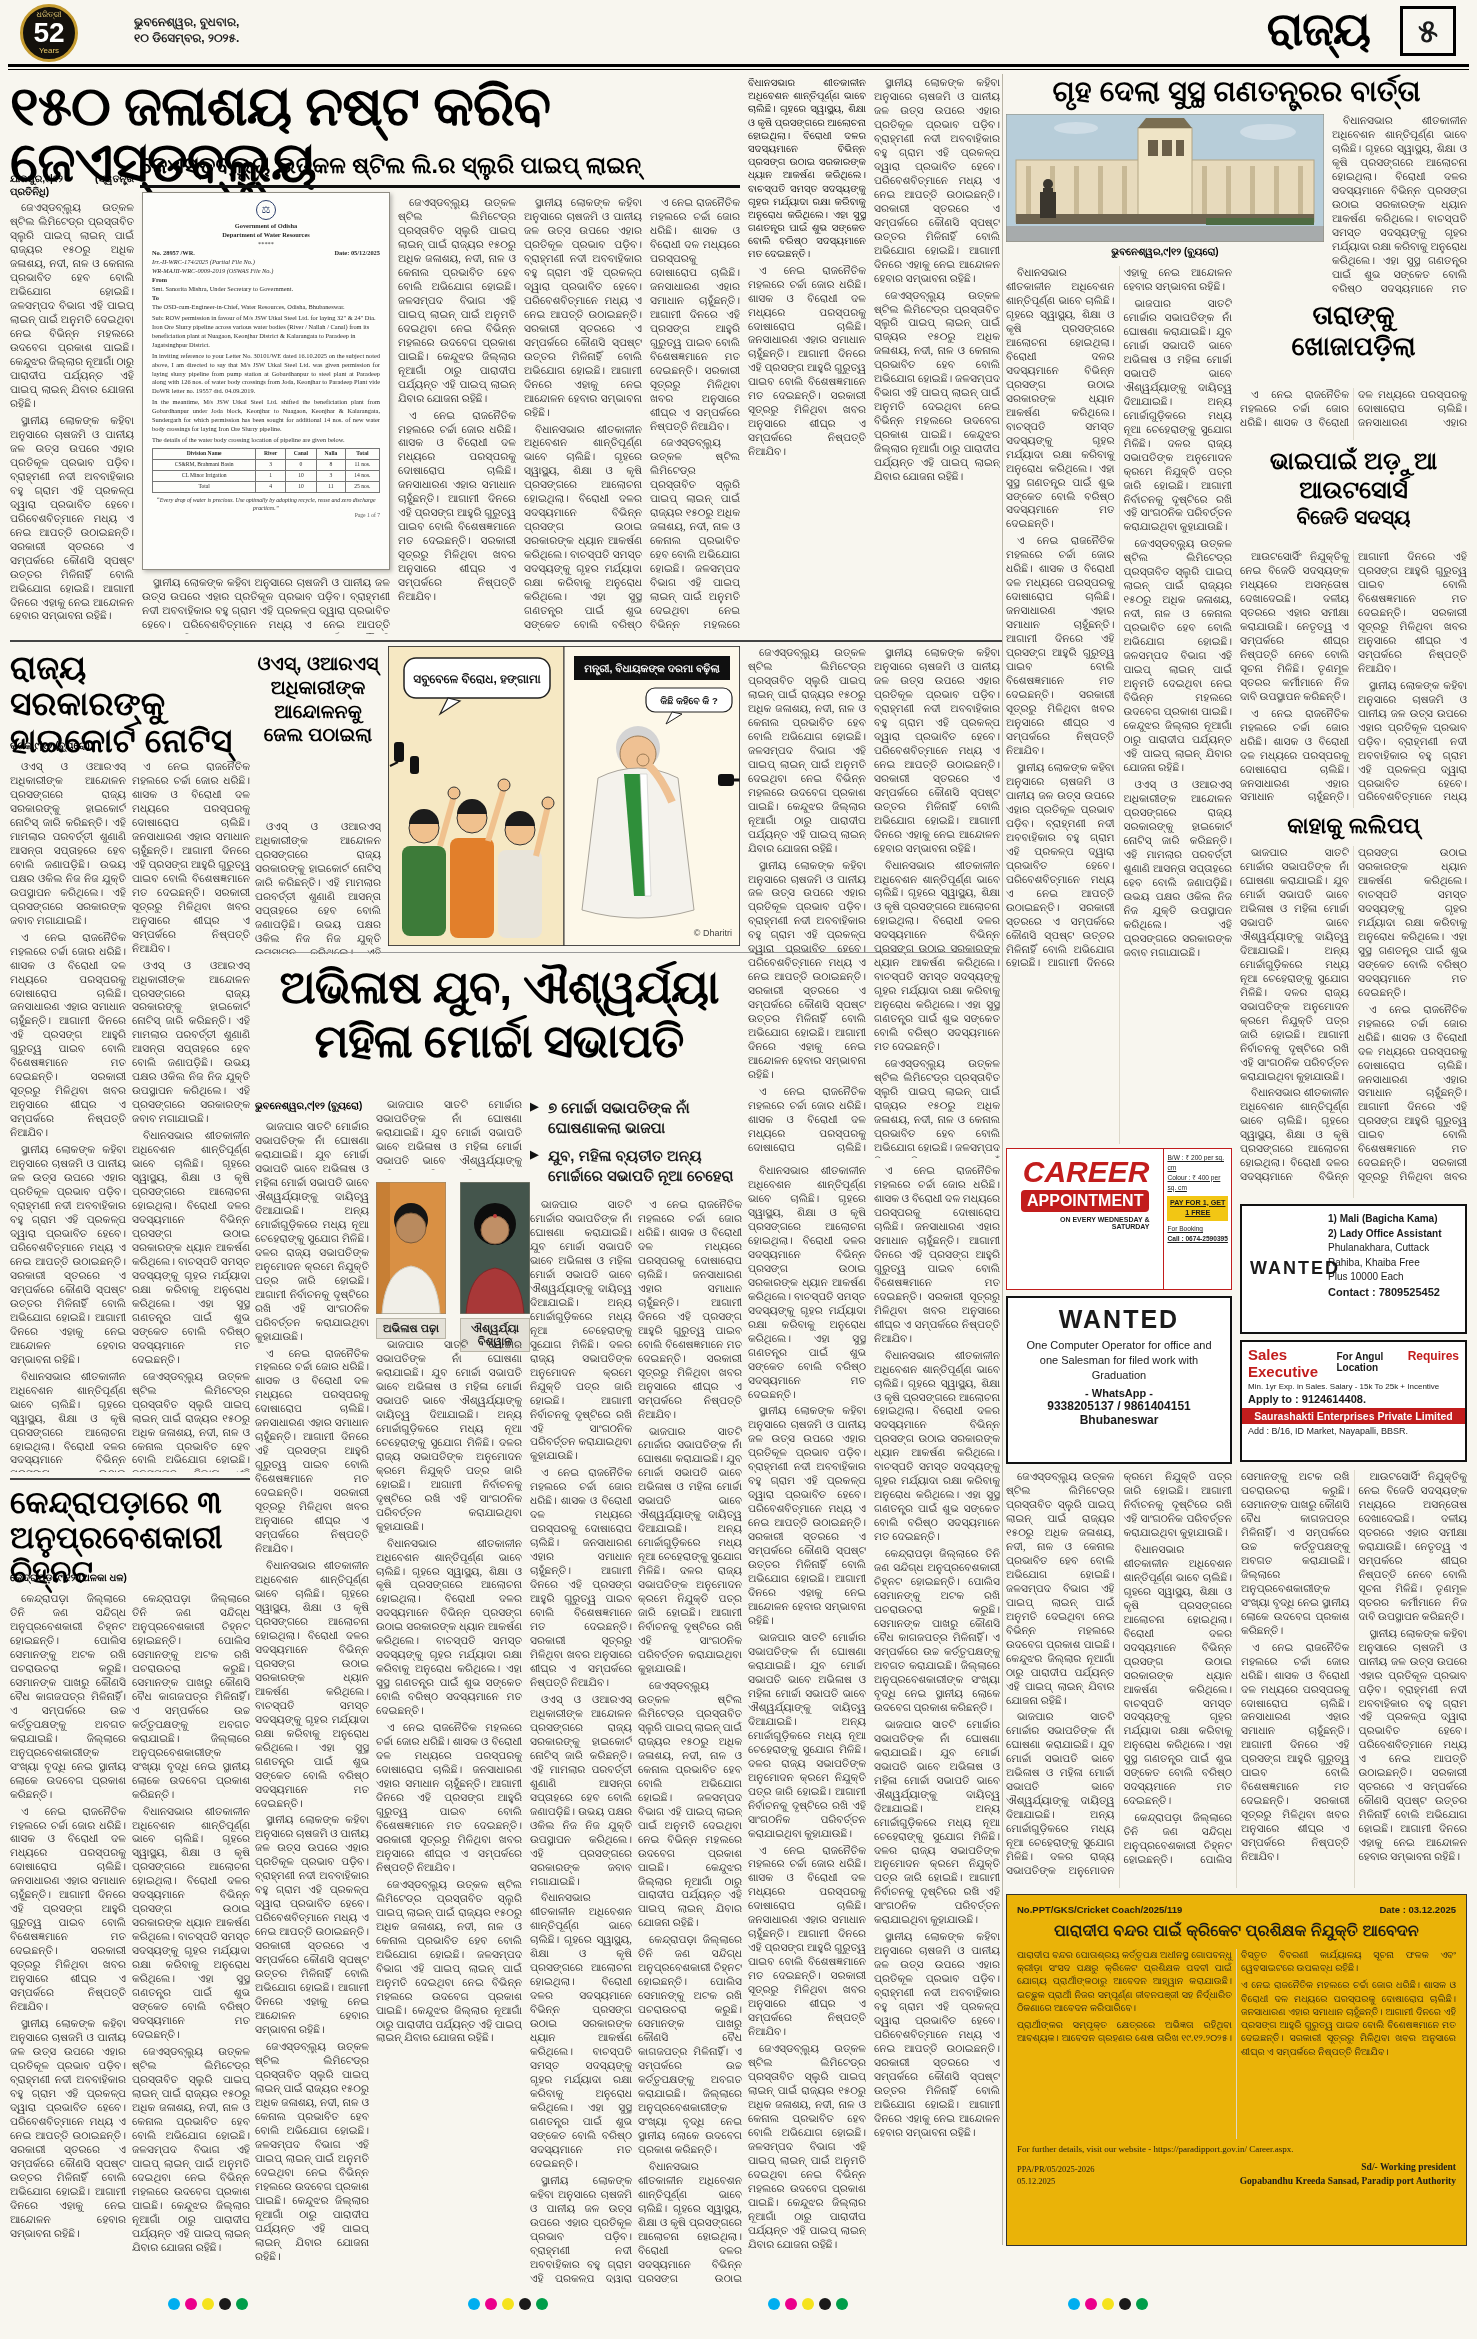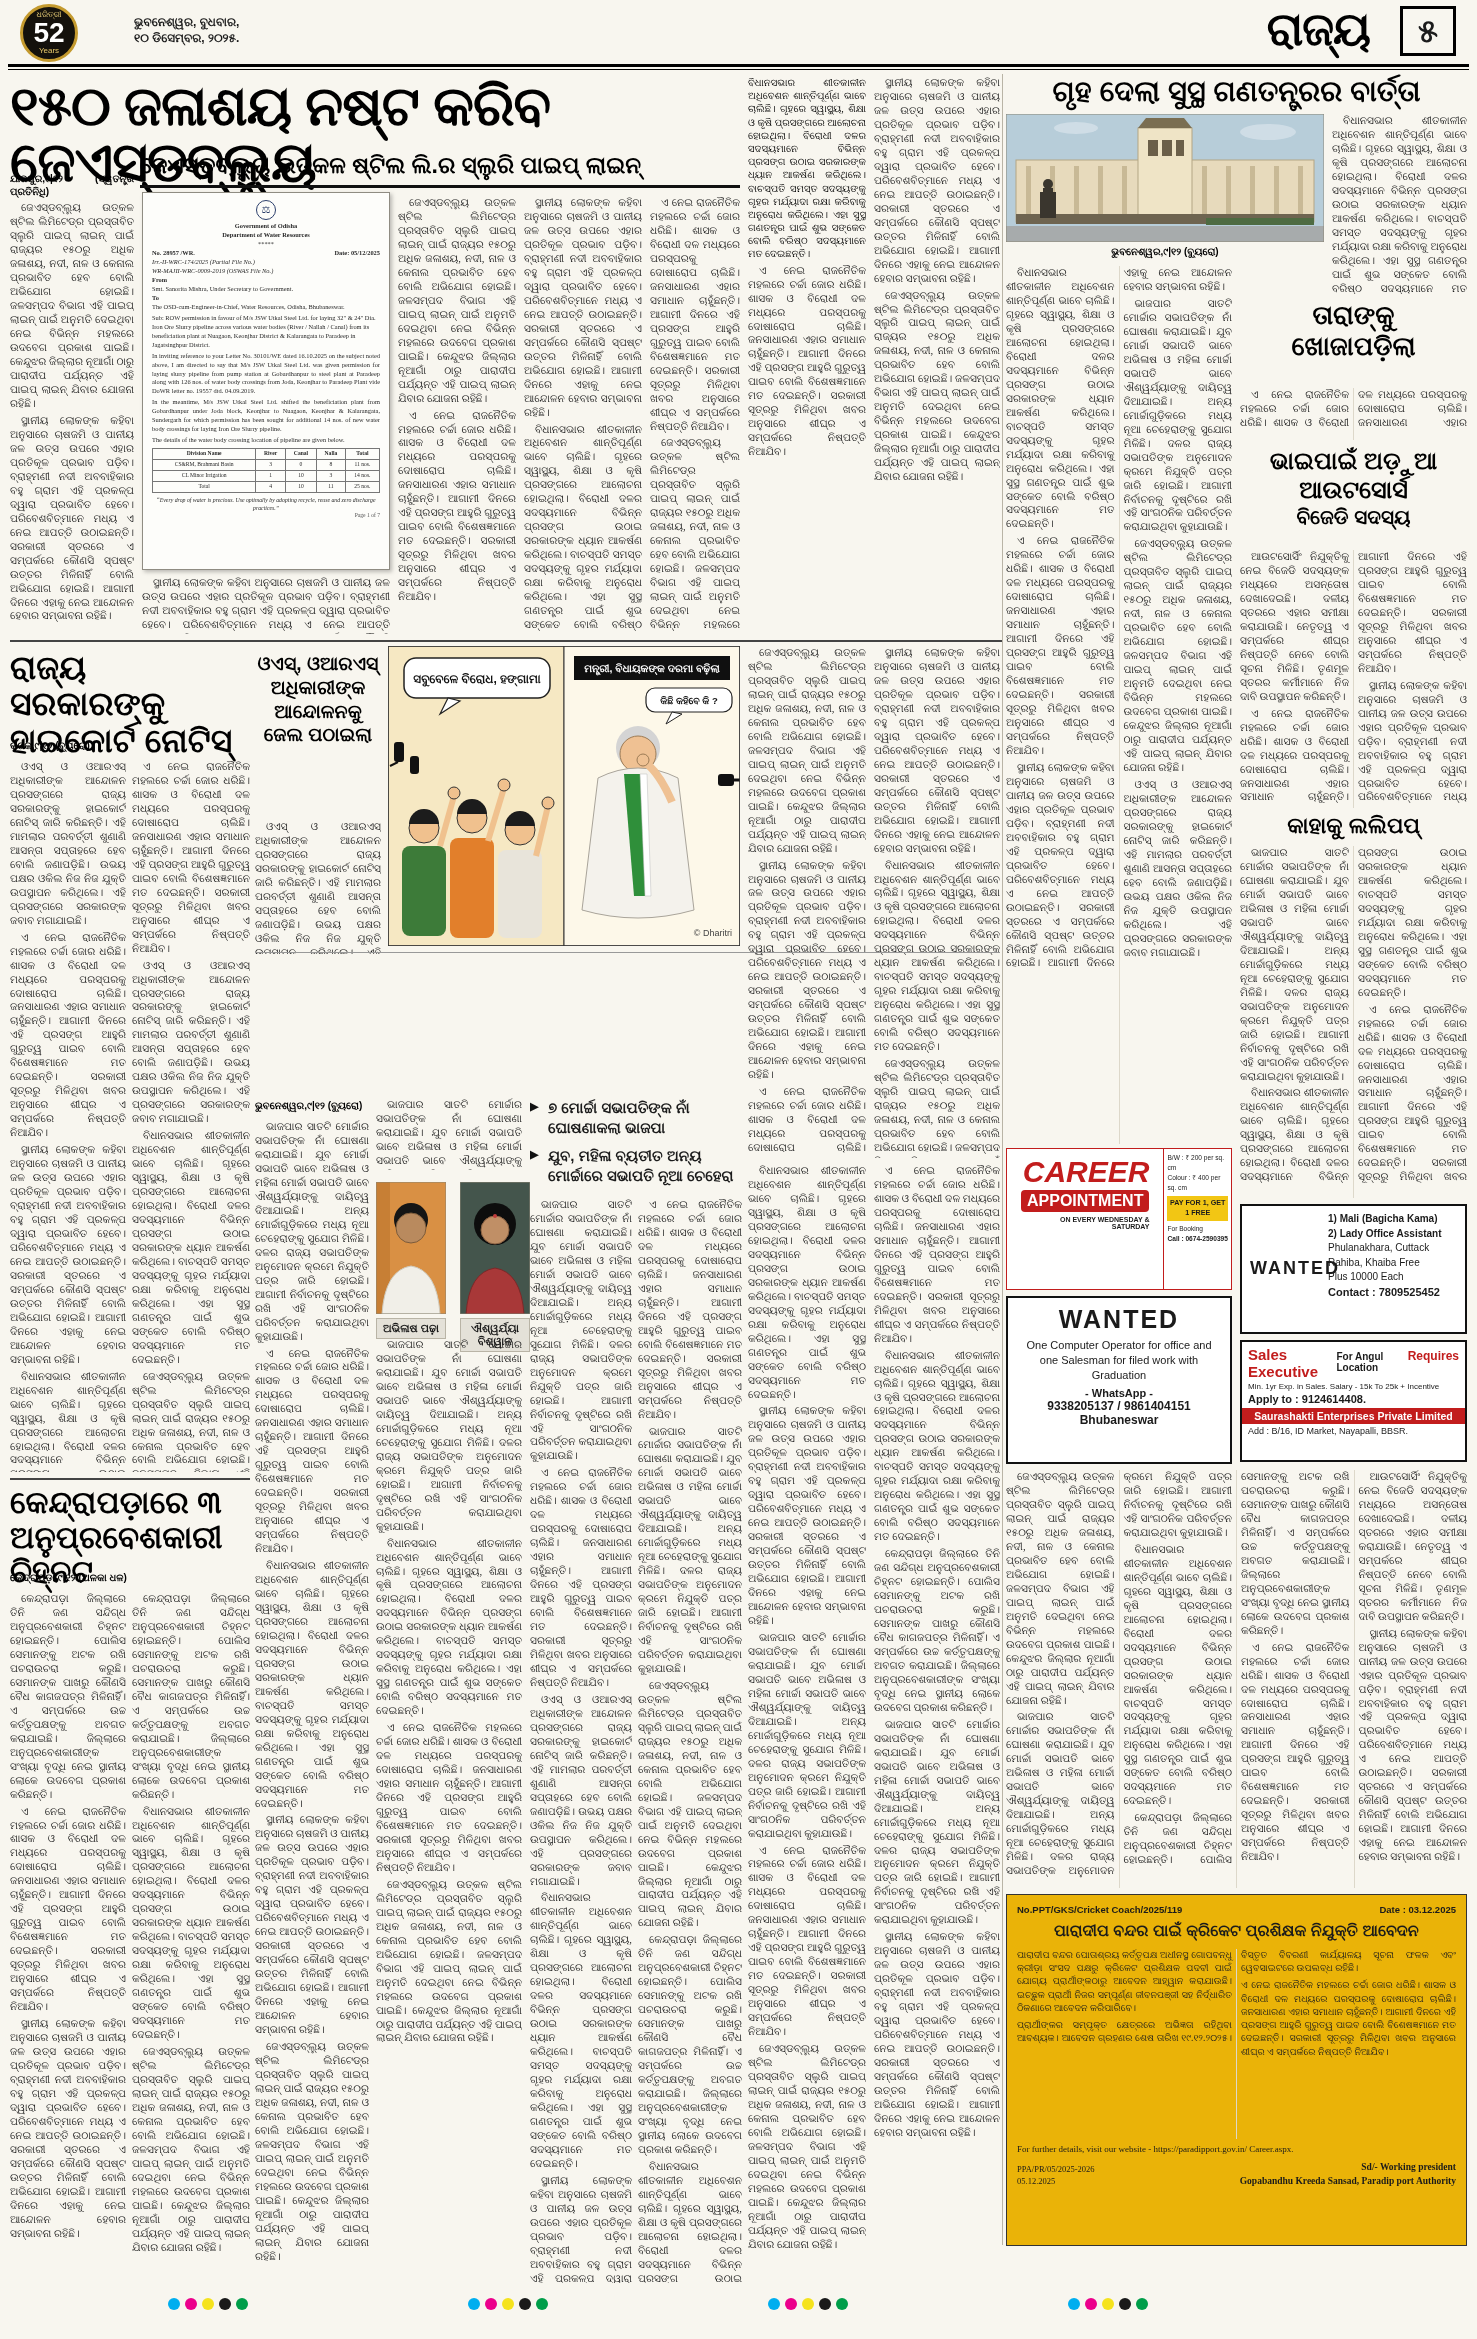--- a/index.html
+++ b/index.html
@@ -59,21 +59,21 @@
                font-family:"Liberation Sans",sans-serif;font-weight:bold;font-size:11px;
                padding:3px 0;}
   
   .ad{background:#fff;border:2px solid #111;overflow:hidden;font-family:"Liberation Sans",sans-serif;}
   .career{border:1px solid #c21d1d;display:flex;}
   .career .left{flex:1;padding:8px 14px;text-align:right;}
   .career .word1{color:#c21d1d;font-size:30px;font-weight:bold;font-style:italic;line-height:1;}
   .career .word2{background:#c21d1d;color:#fff;font-size:16px;font-weight:bold;border-radius:4px;
                  padding:2px 6px;margin-top:3px;display:inline-block;}
   .career .sched{font-size:7px;font-weight:bold;margin-top:4px;}
-  .career .right{width:88px;border-left:1px solid #c21d1d;padding:4px 3px;font-size:6.6px;line-height:1.5;}
+  .career .right{width:88px;border-left:1px solid #c21d1d;padding:4px 3px;font-size:6.6px;line-height:1.5;text-decoration:underline;}
   .career .offer{background:#f2c614;font-weight:bold;font-size:7.2px;text-align:center;
                  padding:2px 1px;margin:3px 0;}
   .wanted-title{font-size:25px;font-weight:bold;text-align:center;letter-spacing:2px;line-height:1.1;}
   .sales .band{background:#c21d1d;color:#fff;font-weight:bold;font-size:10.5px;text-align:center;padding:2px;}
   .notice{background:#eab308;border:1.5px solid #333;padding:8px 10px;font-size:9.5px;line-height:1.4;}
   .notice .hdr{display:flex;justify-content:space-between;font-family:"Liberation Sans",sans-serif;
                font-size:9.5px;font-weight:bold;}
   .notice .title{text-align:center;font-weight:bold;font-size:16px;margin:4px 0 6px 0;
                  font-family:"Liberation Sans",sans-serif;}
   .regdots{display:flex;gap:5px;}
@@ -273,20 +273,24 @@
     <p>ସ୍ଥାନୀୟ ଲୋକଙ୍କ କହିବା ଅନୁସାରେ ଚାଷଜମି ଓ ପାନୀୟ ଜଳ ଉତ୍ସ ଉପରେ ଏହାର ପ୍ରତିକୂଳ ପ୍ରଭାବ ପଡ଼ିବ। ବ୍ରାହ୍ମଣୀ ନଦୀ ଅବବାହିକାର ବହୁ ଗ୍ରାମ ଏହି ପ୍ରକଳ୍ପ ଦ୍ୱାରା ପ୍ରଭାବିତ ହେବେ। ପରିବେଶବିତ୍‌ମାନେ ମଧ୍ୟ ଏ ନେଇ ଆପତ୍ତି ଉଠାଇଛନ୍ତି। ସରକାରୀ ସ୍ତରରେ ଏ ସମ୍ପର୍କରେ କୌଣସି ସ୍ପଷ୍ଟ ଉତ୍ତର ମିଳିନାହିଁ ବୋଲି ଅଭିଯୋଗ ହୋଇଛି। ଆଗାମୀ ଦିନରେ ଏହାକୁ ନେଇ ଆନ୍ଦୋଳନ ହେବାର ସମ୍ଭାବନା ରହିଛି।</p>
     <p>ଏ ନେଇ ରାଜନୈତିକ ମହଲରେ ଚର୍ଚ୍ଚା ଜୋର ଧରିଛି। ଶାସକ ଓ ବିରୋଧୀ ଦଳ ମଧ୍ୟରେ ପରସ୍ପରକୁ ଦୋଷାରୋପ ଚାଲିଛି। ଜନସାଧାରଣ ଏହାର ସମାଧାନ ଚାହୁଁଛନ୍ତି। ଆଗାମୀ ଦିନରେ ଏହି ପ୍ରସଙ୍ଗ ଆହୁରି ଗୁରୁତ୍ୱ ପାଇବ ବୋଲି ବିଶେଷଜ୍ଞମାନେ ମତ ଦେଇଛନ୍ତି। ସରକାରୀ ସୂତ୍ରରୁ ମିଳିଥିବା ଖବର ଅନୁସାରେ ଶୀଘ୍ର ଏ ସମ୍ପର୍କରେ ନିଷ୍ପତ୍ତି ନିଆଯିବ।</p>
   </div>
   <div class="abs bt" style="left:874px;top:646px;width:126px;height:512px;">
     <p>ସ୍ଥାନୀୟ ଲୋକଙ୍କ କହିବା ଅନୁସାରେ ଚାଷଜମି ଓ ପାନୀୟ ଜଳ ଉତ୍ସ ଉପରେ ଏହାର ପ୍ରତିକୂଳ ପ୍ରଭାବ ପଡ଼ିବ। ବ୍ରାହ୍ମଣୀ ନଦୀ ଅବବାହିକାର ବହୁ ଗ୍ରାମ ଏହି ପ୍ରକଳ୍ପ ଦ୍ୱାରା ପ୍ରଭାବିତ ହେବେ। ପରିବେଶବିତ୍‌ମାନେ ମଧ୍ୟ ଏ ନେଇ ଆପତ୍ତି ଉଠାଇଛନ୍ତି। ସରକାରୀ ସ୍ତରରେ ଏ ସମ୍ପର୍କରେ କୌଣସି ସ୍ପଷ୍ଟ ଉତ୍ତର ମିଳିନାହିଁ ବୋଲି ଅଭିଯୋଗ ହୋଇଛି। ଆଗାମୀ ଦିନରେ ଏହାକୁ ନେଇ ଆନ୍ଦୋଳନ ହେବାର ସମ୍ଭାବନା ରହିଛି।</p>
     <p>ବିଧାନସଭାର ଶୀତକାଳୀନ ଅଧିବେଶନ ଶାନ୍ତିପୂର୍ଣ୍ଣ ଭାବେ ଚାଲିଛି। ଗୃହରେ ସ୍ୱାସ୍ଥ୍ୟ, ଶିକ୍ଷା ଓ କୃଷି ପ୍ରସଙ୍ଗରେ ଆଲୋଚନା ହୋଇଥିଲା। ବିରୋଧୀ ଦଳର ସଦସ୍ୟମାନେ ବିଭିନ୍ନ ପ୍ରସଙ୍ଗ ଉଠାଇ ସରକାରଙ୍କ ଧ୍ୟାନ ଆକର୍ଷଣ କରିଥିଲେ। ବାଚସ୍ପତି ସମସ୍ତ ସଦସ୍ୟଙ୍କୁ ଗୃହର ମର୍ଯ୍ୟାଦା ରକ୍ଷା କରିବାକୁ ଅନୁରୋଧ କରିଥିଲେ। ଏହା ସୁସ୍ଥ ଗଣତନ୍ତ୍ର ପାଇଁ ଶୁଭ ସଙ୍କେତ ବୋଲି ବରିଷ୍ଠ ସଦସ୍ୟମାନେ ମତ ଦେଇଛନ୍ତି।</p>
     <p>ଜେଏସ୍‌ଡବ୍ଲ୍ୟୁ ଉତ୍କଳ ଷ୍ଟିଲ ଲିମିଟେଡ୍‌ର ପ୍ରସ୍ତାବିତ ସ୍ଲୁରି ପାଇପ୍ ଲାଇନ୍ ପାଇଁ ରାଜ୍ୟର ୧୫୦ରୁ ଅଧିକ ଜଳାଶୟ, ନଦୀ, ନାଳ ଓ କେନାଲ ପ୍ରଭାବିତ ହେବ ବୋଲି ଅଭିଯୋଗ ହୋଇଛି। ଜଳସମ୍ପଦ ବିଭାଗ ଏହି ପାଇପ୍ ଲାଇନ୍ ପାଇଁ ଅନୁମତି ଦେଇଥିବା ନେଇ ବିଭିନ୍ନ ମହଲରେ ଉଦବେଗ ପ୍ରକାଶ ପାଇଛି। କେନ୍ଦୁଝର ଜିଲ୍ଲାର ନୂଆଗାଁ ଠାରୁ ପାରାଦୀପ ପର୍ଯ୍ୟନ୍ତ ଏହି ପାଇପ୍ ଲାଇନ୍ ଯିବାର ଯୋଜନା ରହିଛି।</p>
   </div>
 
   <div class="abs" style="left:255px;top:952px;width:745px;height:1px;background:#999;"></div>
+  <div class="abs hl h-morcha" style="left:255px;top:960px;width:488px;">
+    <div>ଅଭିଳାଷ ଯୁବ, ଐଶ୍ୱର୍ଯ୍ୟା</div>
+    <div>ମହିଳା ମୋର୍ଚ୍ଚା ସଭାପତି</div>
+  </div>
   <div class="abs byline" style="left:255px;top:1100px;width:116px;">ଭୁବନେଶ୍ୱର,୯|୧୨ (ବ୍ୟୁରୋ)</div>
   <ul class="abs bullets" style="left:530px;top:1098px;width:212px;height:96px;overflow:hidden;">
     <li>୭ ମୋର୍ଚ୍ଚା ସଭାପତିଙ୍କ ନାଁ ଘୋଷଣାକଲା ଭାଜପା</li>
     <li>ଯୁବ, ମହିଳା ବ୍ୟତୀତ ଅନ୍ୟ ମୋର୍ଚ୍ଚାରେ ସଭାପତି ନୂଆ ଚେହେରା</li>
   </ul>
 
   <div class="abs bt" style="left:255px;top:1120px;width:114px;height:1163px;">
     <p>ଭାଜପାର ସାତଟି ମୋର୍ଚ୍ଚାର ସଭାପତିଙ୍କ ନାଁ ଘୋଷଣା କରାଯାଇଛି। ଯୁବ ମୋର୍ଚ୍ଚା ସଭାପତି ଭାବେ ଅଭିଳାଷ ଓ ମହିଳା ମୋର୍ଚ୍ଚା ସଭାପତି ଭାବେ ଐଶ୍ୱର୍ଯ୍ୟାଙ୍କୁ ଦାୟିତ୍ୱ ଦିଆଯାଇଛି। ଅନ୍ୟ ମୋର୍ଚ୍ଚାଗୁଡ଼ିକରେ ମଧ୍ୟ ନୂଆ ଚେହେରାଙ୍କୁ ସୁଯୋଗ ମିଳିଛି। ଦଳର ରାଜ୍ୟ ସଭାପତିଙ୍କ ଅନୁମୋଦନ କ୍ରମେ ନିଯୁକ୍ତି ପତ୍ର ଜାରି ହୋଇଛି। ଆଗାମୀ ନିର୍ବାଚନକୁ ଦୃଷ୍ଟିରେ ରଖି ଏହି ସାଂଗଠନିକ ପରିବର୍ତ୍ତନ କରାଯାଇଥିବା କୁହାଯାଉଛି।</p>
     <p>ଏ ନେଇ ରାଜନୈତିକ ମହଲରେ ଚର୍ଚ୍ଚା ଜୋର ଧରିଛି। ଶାସକ ଓ ବିରୋଧୀ ଦଳ ମଧ୍ୟରେ ପରସ୍ପରକୁ ଦୋଷାରୋପ ଚାଲିଛି। ଜନସାଧାରଣ ଏହାର ସମାଧାନ ଚାହୁଁଛନ୍ତି। ଆଗାମୀ ଦିନରେ ଏହି ପ୍ରସଙ୍ଗ ଆହୁରି ଗୁରୁତ୍ୱ ପାଇବ ବୋଲି ବିଶେଷଜ୍ଞମାନେ ମତ ଦେଇଛନ୍ତି। ସରକାରୀ ସୂତ୍ରରୁ ମିଳିଥିବା ଖବର ଅନୁସାରେ ଶୀଘ୍ର ଏ ସମ୍ପର୍କରେ ନିଷ୍ପତ୍ତି ନିଆଯିବ।</p>
     <p>ବିଧାନସଭାର ଶୀତକାଳୀନ ଅଧିବେଶନ ଶାନ୍ତିପୂର୍ଣ୍ଣ ଭାବେ ଚାଲିଛି। ଗୃହରେ ସ୍ୱାସ୍ଥ୍ୟ, ଶିକ୍ଷା ଓ କୃଷି ପ୍ରସଙ୍ଗରେ ଆଲୋଚନା ହୋଇଥିଲା। ବିରୋଧୀ ଦଳର ସଦସ୍ୟମାନେ ବିଭିନ୍ନ ପ୍ରସଙ୍ଗ ଉଠାଇ ସରକାରଙ୍କ ଧ୍ୟାନ ଆକର୍ଷଣ କରିଥିଲେ। ବାଚସ୍ପତି ସମସ୍ତ ସଦସ୍ୟଙ୍କୁ ଗୃହର ମର୍ଯ୍ୟାଦା ରକ୍ଷା କରିବାକୁ ଅନୁରୋଧ କରିଥିଲେ। ଏହା ସୁସ୍ଥ ଗଣତନ୍ତ୍ର ପାଇଁ ଶୁଭ ସଙ୍କେତ ବୋଲି ବରିଷ୍ଠ ସଦସ୍ୟମାନେ ମତ ଦେଇଛନ୍ତି।</p>

